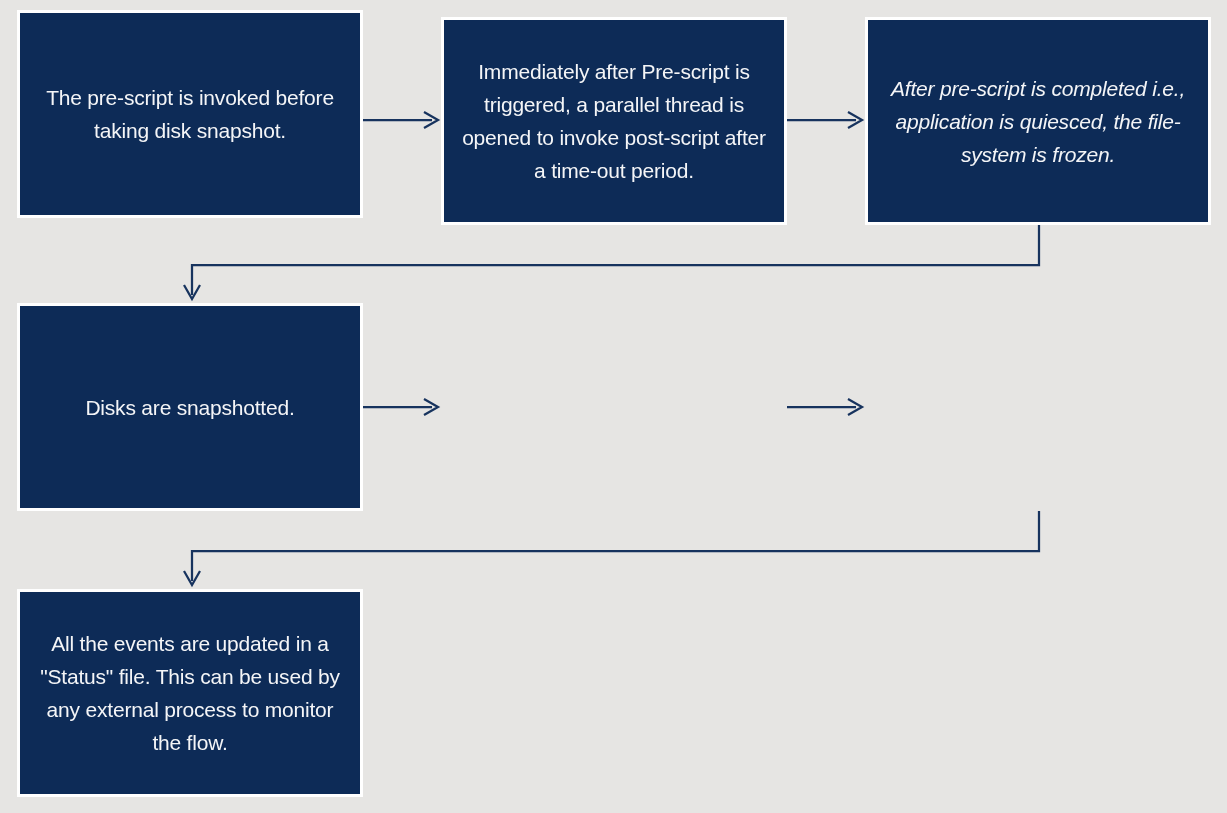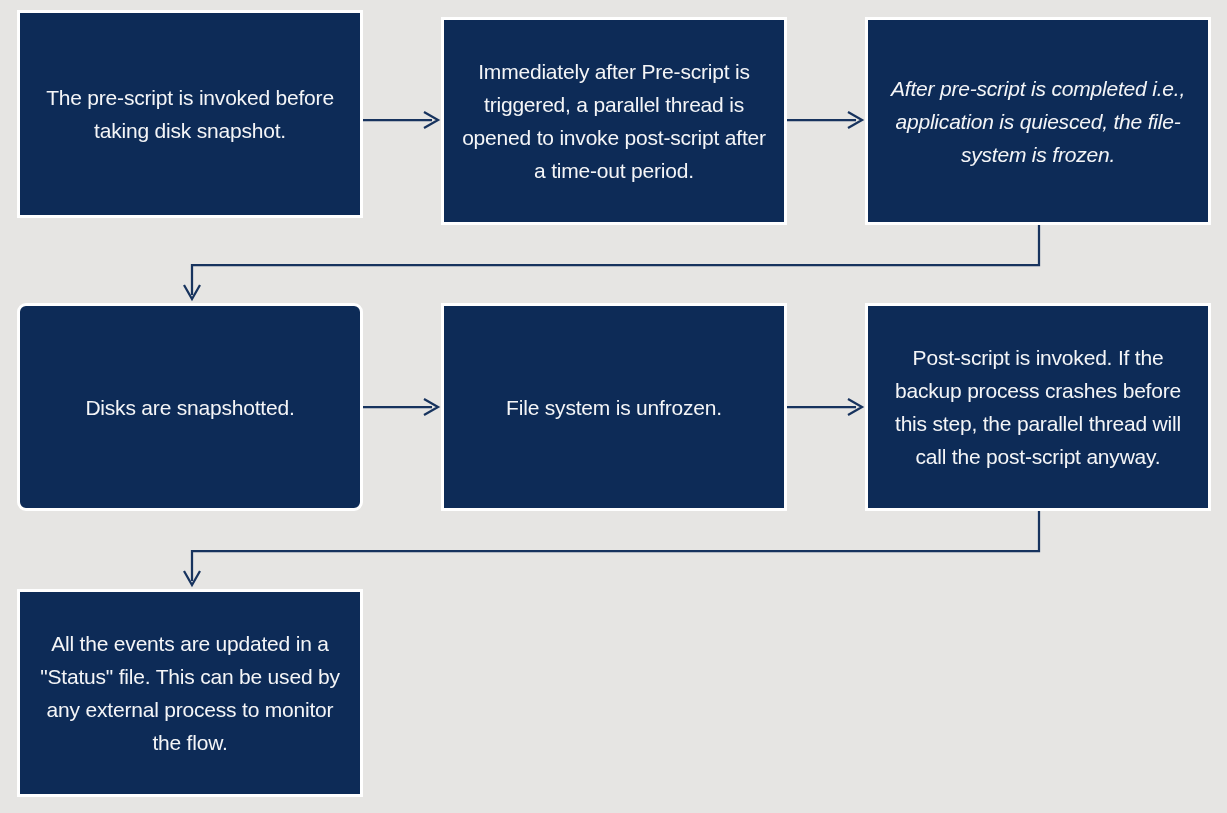--- a/index.html
+++ b/index.html
@@ -99,29 +99,23 @@
   </div>
 
   <div class="flow-box" style="left:441px; top:17px;align-items:center;">
     <span class="box-text">Immediately after Pre-script is triggered, a parallel thread is opened to invoke post-script after a time-out period.</span>
   </div>
 
   <div class="flow-box" style="left:865px; top:17px;font-style:italic;">
     <span class="box-text">After pre-script is completed i.e., application is quiesced, the file-system is frozen.</span>
   </div>
 
-  <div class="flow-box" style="left:17px; top:303px;border-radius:9px;">
+  <div class="flow-box" style="left:17px; top:303px;">
     <span class="box-text">Disks are snapshotted.</span>
   </div>
 
-  <div class="flow-box" style="left:441px; top:303px;">
-    <span class="box-text">File system is unfrozen.</span>
-  </div>
 
-  <div class="flow-box" style="left:865px; top:303px;">
-    <span class="box-text">Post-script is invoked. If the backup process crashes before this step, the parallel thread will call the post-script anyway.</span>
-  </div>
 
   <div class="flow-box" style="left:17px; top:589px;align-items:center;">
     <span class="box-text">All the events are updated in a "Status" file. This can be used by any external process to monitor the flow.</span>
   </div>
 
 </div>
 
 </body></html>

